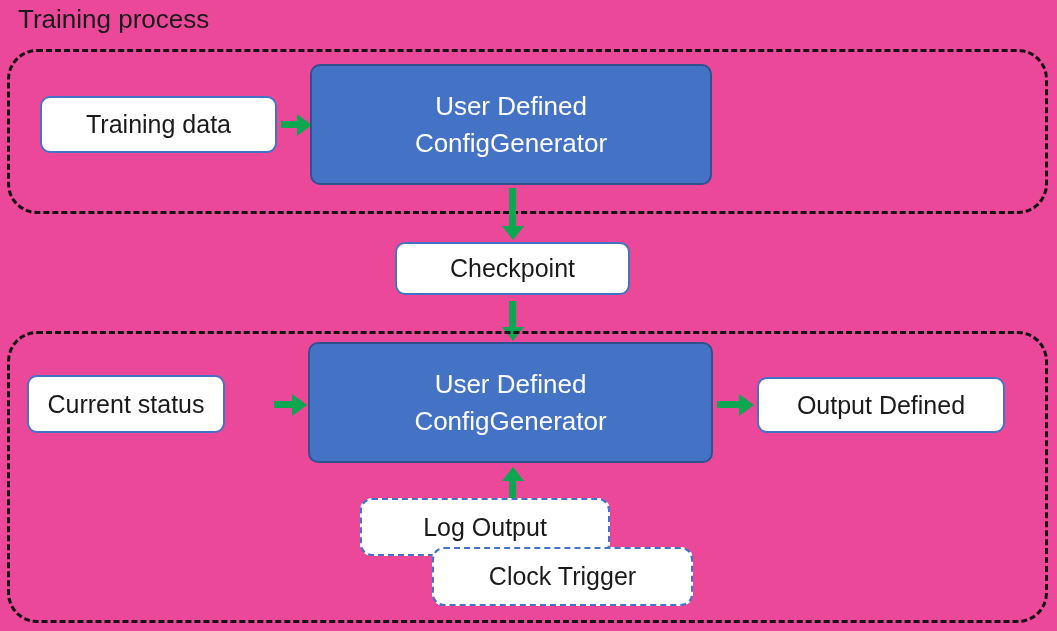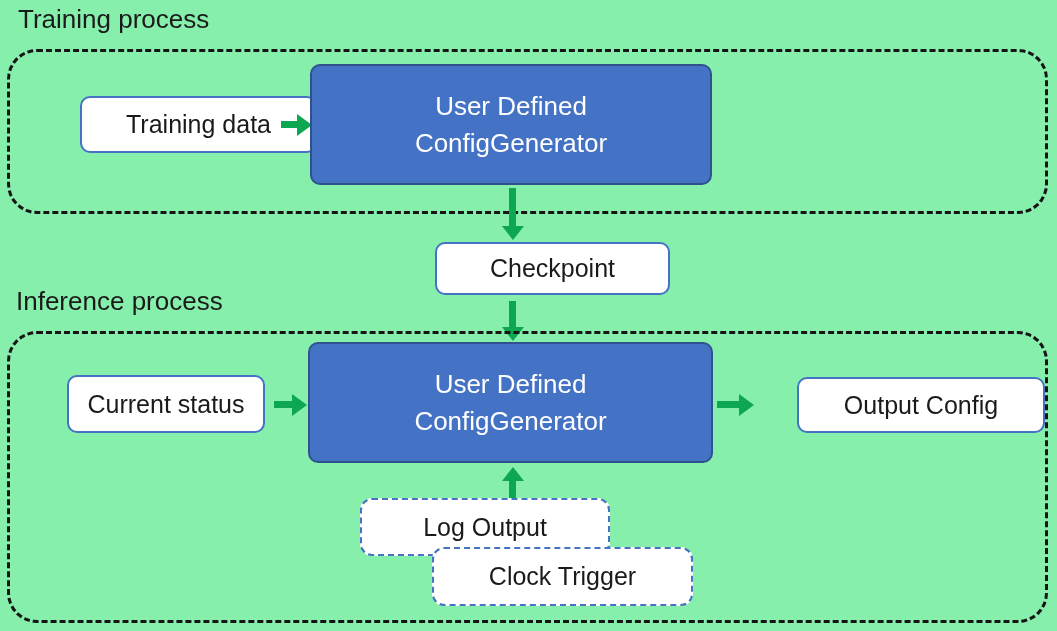--- a/index.html
+++ b/index.html
@@ -1,31 +1,31 @@
 <!DOCTYPE html>
 <html style="--node-fill: #4472C4; --node-border: #2F528F; --box-border: #4472C4; --arrow-green: #0CA750; --container-border: #151515;"><head>
 <meta charset="utf-8">
 <style>
   * { margin:0; padding:0; box-sizing:border-box; }
   html,body { width:1057px; height:631px; background:#ffffff; overflow:hidden;
               font-family:"Liberation Sans","DejaVu Sans",sans-serif; }
-  .stage { position:relative; width:1057px; height:631px; background:#86efac; }
+  .stage { position:relative; width:1057px; height:631px; background:#ec4899; }
 
   .section-label { position:absolute; font-size:26px; color:#1a1a1a; white-space:nowrap; }
   .lbl-training  { left:18px;  top:4px; }
   .lbl-inference { left:16px;  top:286px; }
 
   .dash-container { position:absolute; border:3px dashed #151515; border-radius:30px; background:transparent; }
   .cont-training  { left:7px;  top:49px;  width:1041px; height:165px; }
   .cont-inference { left:7px;  top:331px; width:1041px; height:292px; }
 
   .node { position:absolute; display:flex; align-items:center; justify-content:center;
           text-align:center; font-size:25px; color:#1a1a1a; background:#fff; }
 
-  .io-box { border:2px solid var(--box-border,#4472C4); border-radius:10px;margin-left:40px; }
+  .io-box { border:2px solid var(--box-border,#4472C4); border-radius:10px; }
   .box-training-data { left:40px;  top:96px;  width:237px; height:57px; }
   .box-checkpoint    { left:395px; top:242px; width:235px; height:53px; }
   .box-current-status{ left:27px;  top:375px; width:198px; height:58px; }
   .box-output-config { left:757px; top:377px; width:248px; height:56px; }
 
   .gen-box { background:var(--node-fill,#4472C4); border:2.5px solid var(--node-border,#2F528F);
              border-radius:10px; color:#ffffff; font-size:26px; line-height:1.4; flex-direction:column; }
   .gen-training  { left:310px; top:64px;  width:402px; height:121px; }
   .gen-inference { left:308px; top:342px; width:405px; height:121px; }
 
@@ -77,41 +77,40 @@
   <div class="arrow-part shaft sh-v1"></div>
   <div class="arrow-part head hd-v1"></div>
 
   <div class="node io-box box-checkpoint">
     <span>Checkpoint</span>
   </div>
 
   <div class="arrow-part shaft sh-v2"></div>
   <div class="arrow-part head hd-v2"></div>
 
-  <div class="section-label lbl-inference">Inference process</div>
 
   <div class="dash-container cont-inference"></div>
 
   <div class="node io-box box-current-status">
     <span>Current status</span>
   </div>
 
   <div class="arrow-part shaft sh-h2"></div>
   <div class="arrow-part head hd-h2"></div>
 
   <div class="node gen-box gen-inference">
     <span>User Defined</span>
     <span>ConfigGenerator</span>
   </div>
 
   <div class="arrow-part shaft sh-h3"></div>
   <div class="arrow-part head hd-h3"></div>
 
   <div class="node io-box box-output-config">
-    <span>Output Config</span>
+    <span>Output Defined</span>
   </div>
 
   <div class="arrow-part head hd-v3"></div>
   <div class="arrow-part shaft sh-v3"></div>
 
   <div class="node trigger-box box-log-trigger">
     <span>Log Output</span>
   </div>
 
   <div class="node trigger-box box-clock-trigger">

